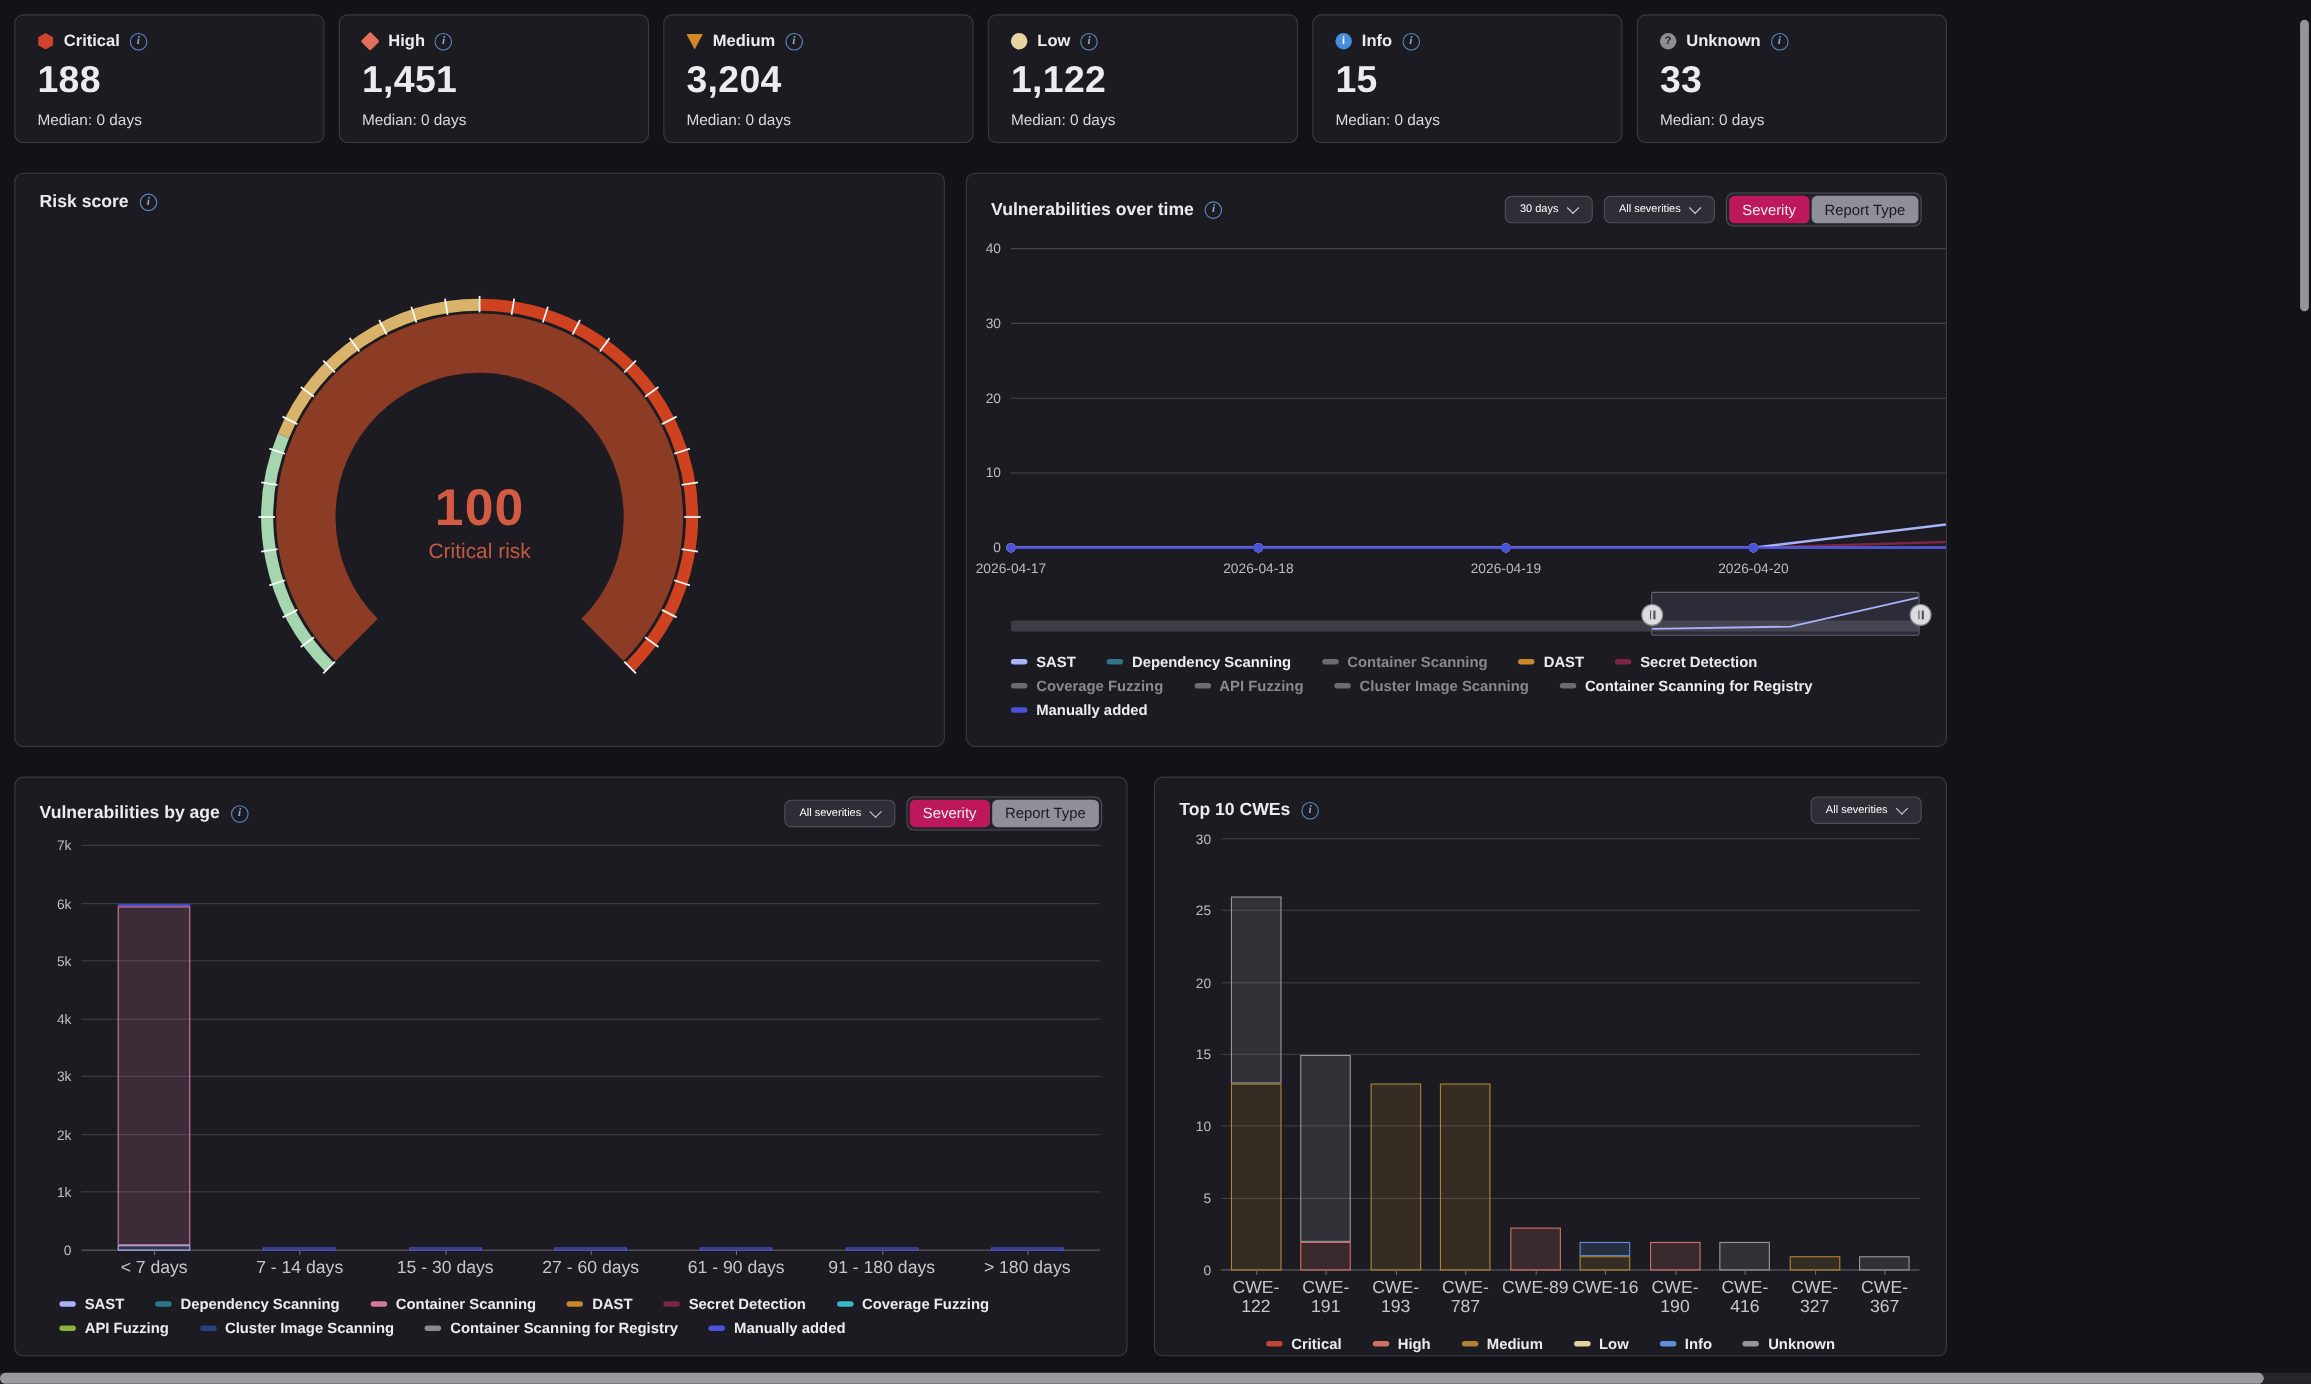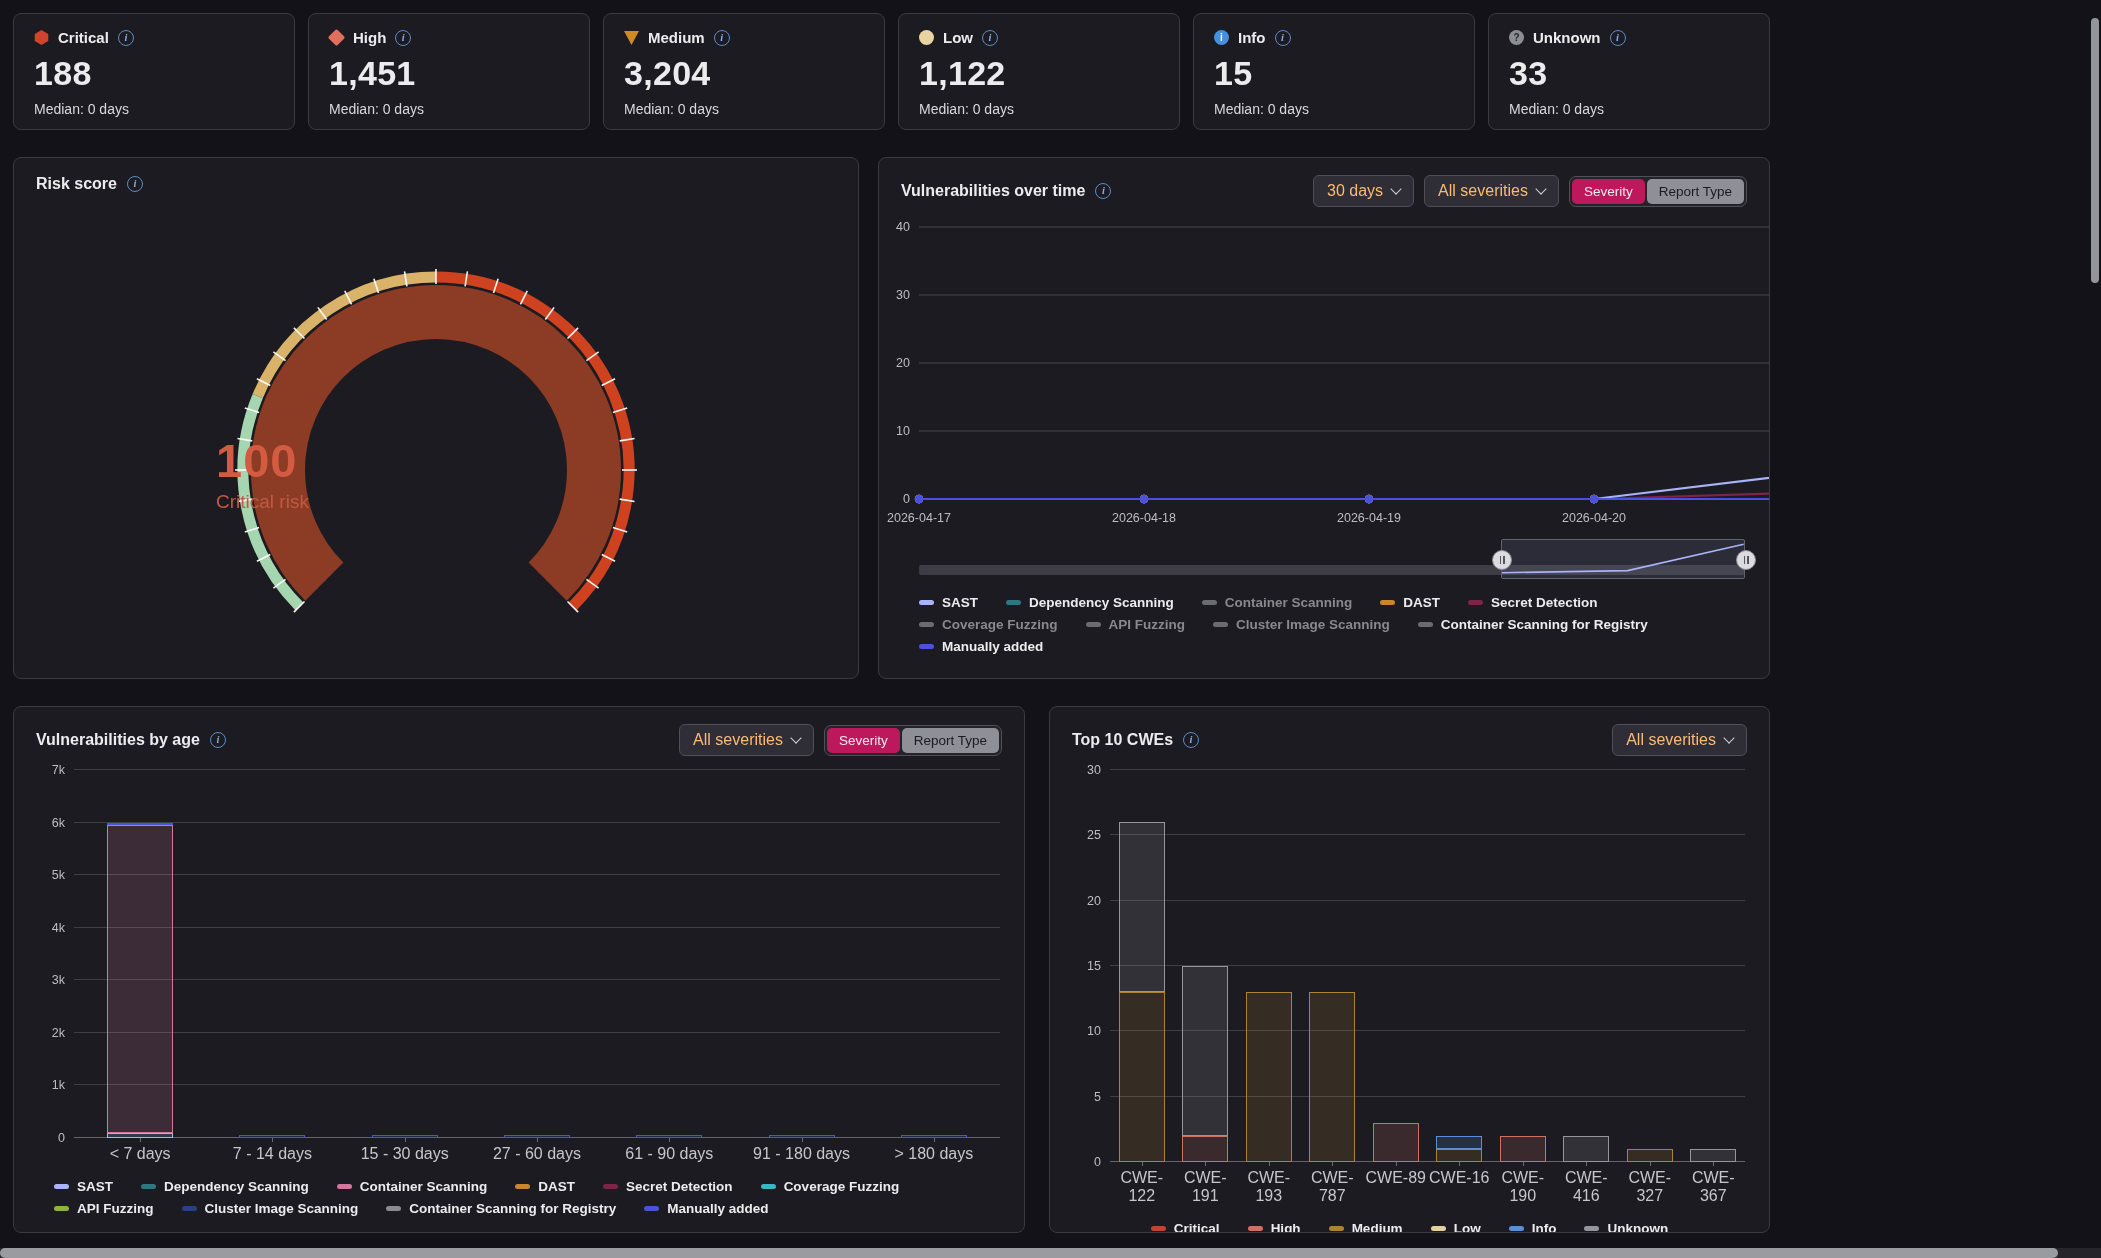--- a/index.html
+++ b/index.html
@@ -26,31 +26,31 @@
   .row2{gap:19px;margin-bottom:27px;border-radius:29px;}
   .risk-card{width:846px;height:522px;flex:0 0 auto;}
   .time-card{flex:1;height:522px;overflow:hidden;position:relative;}
   .row3{gap:24px;}
   .age-card{width:1012px;height:527px;flex:0 0 auto;overflow:hidden;}
   .cwe-card{flex:1;height:527px;overflow:hidden;}
   .card-head{display:flex;align-items:center;gap:10px;padding:17px 22px 0 22px;}
   .title{font-size:16px;font-weight:bold;margin:0;}
   .spacer{flex:1;}
   .dd{display:flex;align-items:center;gap:9px;background:#2f2e36;border:1px solid #504f57;
-    border-radius:6px;padding:6px 13px;font-size:16px;color:#fdba74;cursor:pointer;flex:0 0 auto;}
+    border-radius:6px;padding:6px 13px;font-size:10px;color:#ffffff;cursor:pointer;flex:0 0 auto;}
   .chev{width:7px;height:7px;border-right:1.7px solid #cfcfd4;border-bottom:1.7px solid #cfcfd4;
     transform:rotate(45deg);margin-top:-4px;}
   .seg{display:flex;background:#242329;border:1px solid #504f57;border-radius:7px;padding:2px;
     font-size:13.5px;flex:0 0 auto;}
   .seg .opt{padding:5px 12px;border-radius:5px;cursor:pointer;}
   .seg .opt.off{background:#be185d;color:#ececef;margin-right:2px;}
   .seg .opt.on{background:#8f8f98;color:#1b1a20;}
   
   .gauge-wrap{position:relative;width:440px;height:410px;margin:72px auto 0;}
-  .gauge-text{position:absolute;left:0;top:168px;width:100%;}
+  .gauge-text{position:absolute;left:0;top:168px;width:100%;text-align:center;}
   .gauge-value{font-size:47px;font-weight:bold;color:#d25b41;letter-spacing:1px;}
   .gauge-label{font-size:19px;color:#c05a43;margin-top:3px;}
   
   .line-chart{height:318px;margin-top:6px;}
   .dz{position:relative;height:40px;margin:8px 24px 0 40px;}
   .dz-track{position:absolute;left:0;right:0;bottom:4px;height:10px;background:#3e3d45;border-radius:2px;}
   .dz-win{position:absolute;top:0;bottom:0;background:rgba(98,104,132,.22);border:1px solid #63636e;border-radius:2px;}
   .dz-handle{position:absolute;top:50%;width:18px;height:18px;margin:-9px 0 0 -9px;background:#dcdce0;
     border:1px solid #8a8a92;border-radius:50%;display:flex;align-items:center;justify-content:center;gap:2px;cursor:ew-resize;}
   .dz-handle i{display:block;width:1.5px;height:8px;background:#55555c;}

